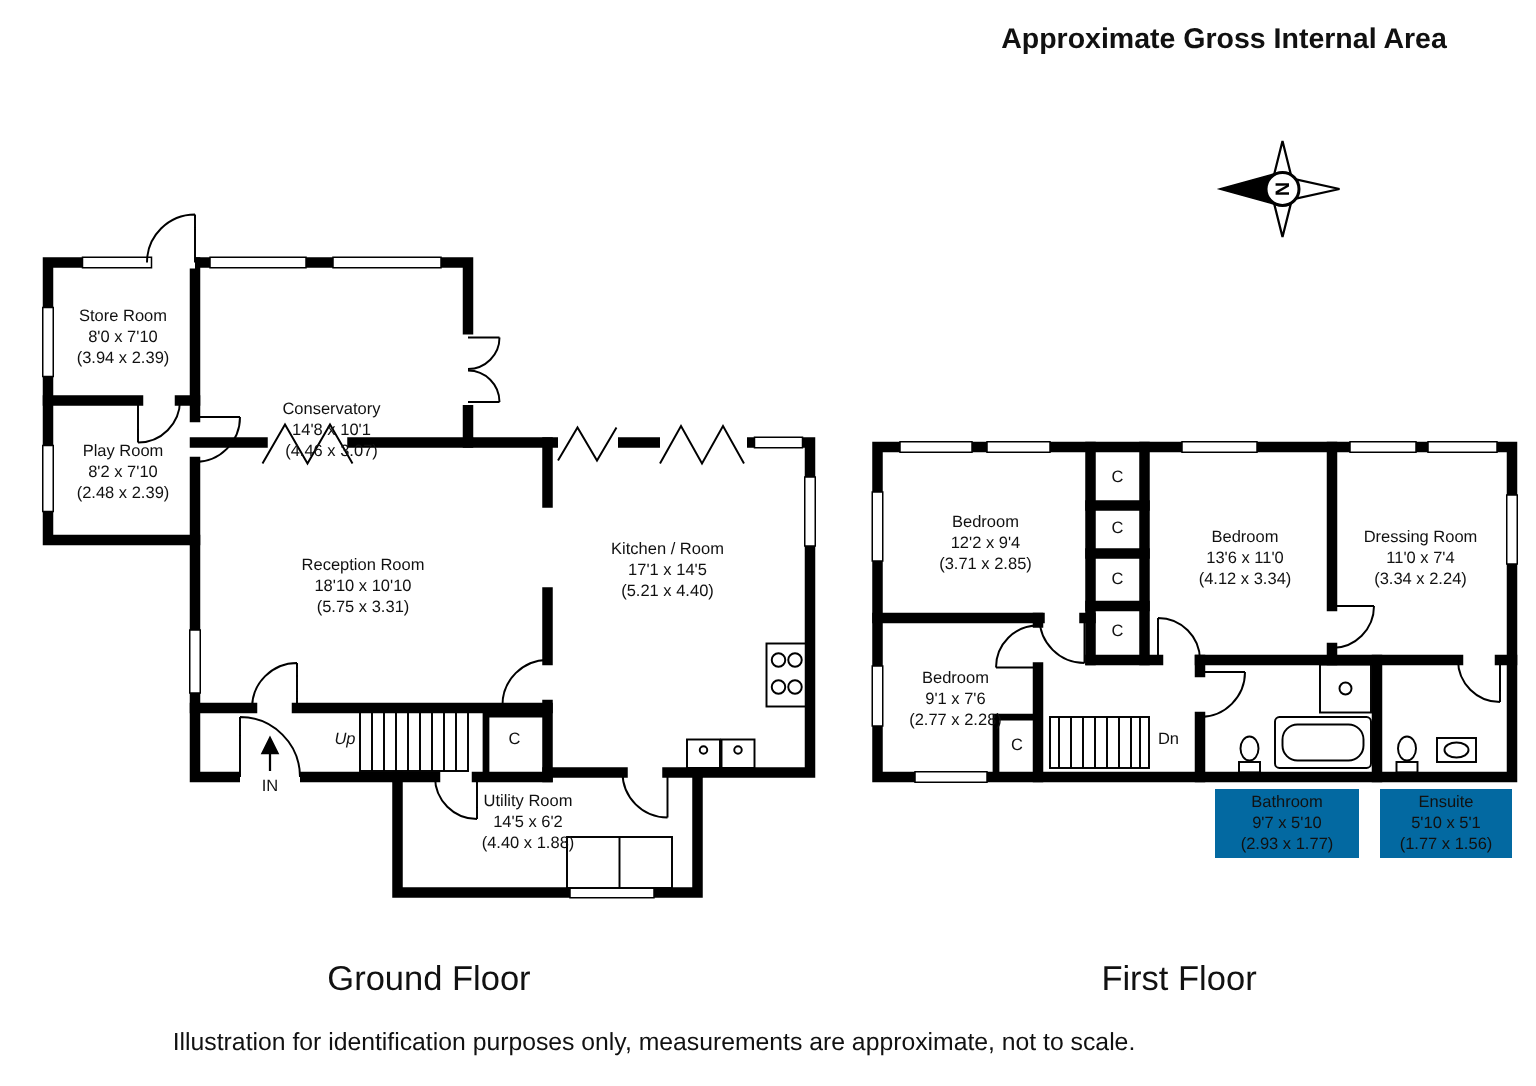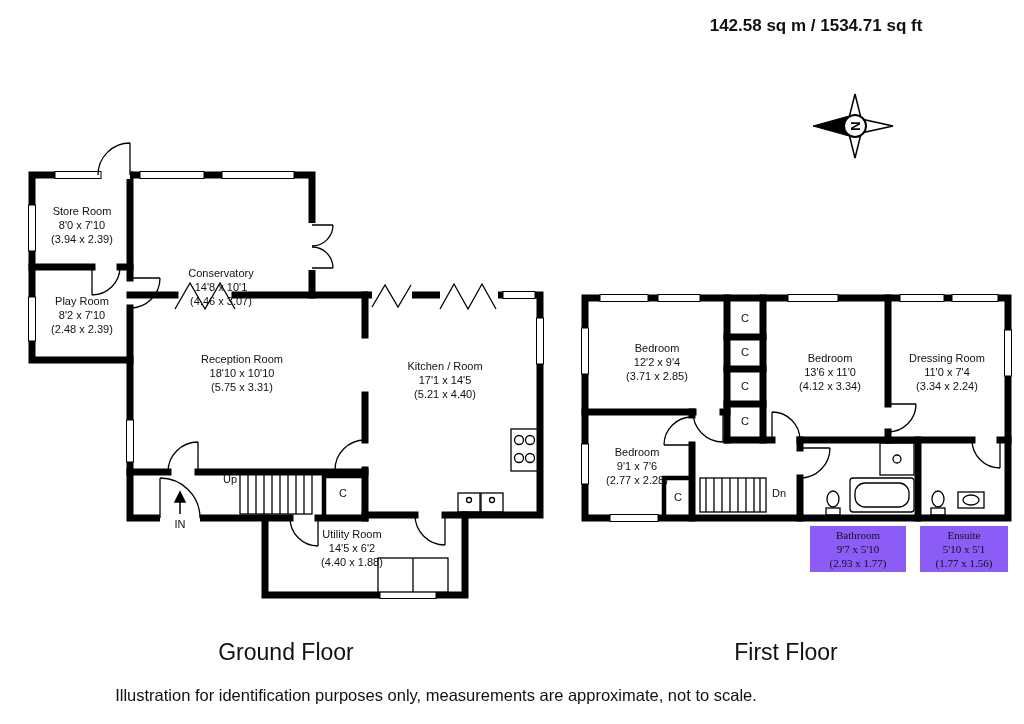--- a/index.html
+++ b/index.html
@@ -7,21 +7,21 @@
     width:1024px;height:724px;position:relative;overflow:hidden;
     background:#ffffff;color:#111;
     font-family:"Liberation Sans", sans-serif;
   }
   #plan-svg{position:absolute;left:0;top:0;}
   .room-label{
     position:absolute;width:130px;text-align:center;
     font-size:11px;line-height:14px;color:#111;pointer-events:none;
   }
   .room-label .rname{white-space:nowrap;}
-  .label-box{background:#8b5cf6;width:96px;padding:2px 0;font-family:Liberation Serif, serif;}
+  .label-box{background:#0369a1;width:96px;padding:2px 0;}
   .annot{
     position:absolute;font-size:11px;line-height:12px;color:#111;
     text-align:center;pointer-events:none;
   }
   .floor-title{
     position:absolute;font-size:23px;color:#111;text-align:center;width:220px;
   }
   .header-block{
     position:absolute;left:620px;top:14px;width:392px;text-align:center;color:#111;
   }
@@ -193,39 +193,39 @@
     <polygon points="855,94 848,122 862,122" fill="#fff" stroke="#000" stroke-width="1.5"></polygon>
     <polygon points="855,158 848,130 862,130" fill="#fff" stroke="#000" stroke-width="1.5"></polygon>
     <polygon points="893,126 861,119 861,133" fill="#fff" stroke="#000" stroke-width="1.5"></polygon>
     <polygon points="813,126 849,116 849,136" fill="#000" stroke="#000" stroke-width="1"></polygon>
     <circle cx="855" cy="126" r="11" fill="#fff" stroke="#000" stroke-width="2"></circle>
     <text x="855" y="126" transform="rotate(-90 855 126)" text-anchor="middle" dy="4.5" font-size="13" font-weight="bold" fill="#000" font-family="Liberation Sans, sans-serif">N</text>
   </g>
 </svg>
 
 <div class="header-block">
-  <div class="header-subtitle">142.58 sq m / 1534.71 sq ft</div>
+  <div class="header-title">Approximate Gross Internal Area</div>
 </div>
 
 <div class="room-label" style="left:17px;top:204px;">
   <div class="rname">Store Room</div>
   <div>8'0 x 7'10</div>
   <div>(3.94 x 2.39)</div>
 </div>
 <div class="room-label" style="left:156px;top:224px;margin-top:42px;">
   <div class="rname">Conservatory</div>
   <div>14'8 x 10'1</div>
   <div>(4.46 x 3.07)</div>
 </div>
 <div class="room-label" style="left:17px;top:294px;">
   <div class="rname">Play Room</div>
   <div>8'2 x 7'10</div>
   <div>(2.48 x 2.39)</div>
 </div>
-<div class="room-label" style="left:177px;top:352px;">
+<div class="room-label" style="left:177px;top:370px;">
   <div class="rname">Reception Room</div>
   <div>18'10 x 10'10</div>
   <div>(5.75 x 3.31)</div>
 </div>
 <div class="room-label" style="left:380px;top:359px;">
   <div class="rname">Kitchen / Room</div>
   <div>17'1 x 14'5</div>
   <div>(5.21 x 4.40)</div>
 </div>
 <div class="room-label" style="left:287px;top:527px;">
@@ -258,21 +258,21 @@
   <div class="rname">Bathroom</div>
   <div>9'7 x 5'10</div>
   <div>(2.93 x 1.77)</div>
 </div>
 <div class="room-label label-box" style="left:920px;top:526px;width:88px;">
   <div class="rname">Ensuite</div>
   <div>5'10 x 5'1</div>
   <div>(1.77 x 1.56)</div>
 </div>
 
-<div class="annot" style="left:218px;top:473px;width:24px;">Up</div>
+<div class="annot" style="left:218px;top:487px;width:24px;font-style:italic;">Up</div>
 <div class="annot" style="left:335px;top:487px;width:16px;">C</div>
 <div class="annot" style="left:166px;top:518px;width:28px;">IN</div>
 
 <div class="annot" style="left:737px;top:312px;width:16px;">C</div>
 <div class="annot" style="left:737px;top:346px;width:16px;">C</div>
 <div class="annot" style="left:737px;top:380px;width:16px;">C</div>
 <div class="annot" style="left:737px;top:415px;width:16px;">C</div>
 <div class="annot" style="left:670px;top:491px;width:16px;">C</div>
 <div class="annot" style="left:767px;top:487px;width:24px;">Dn</div>
 

